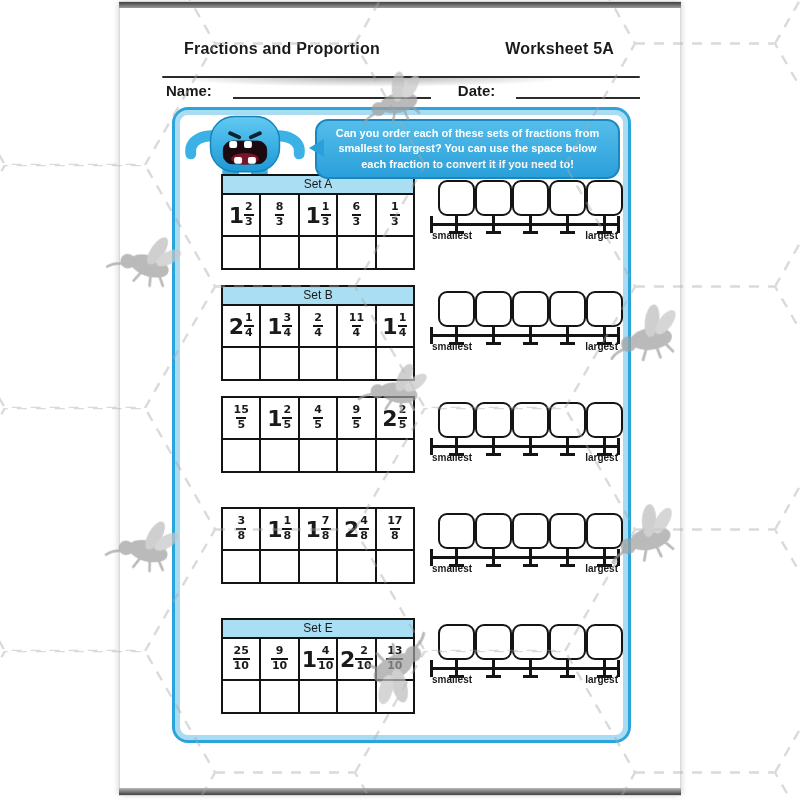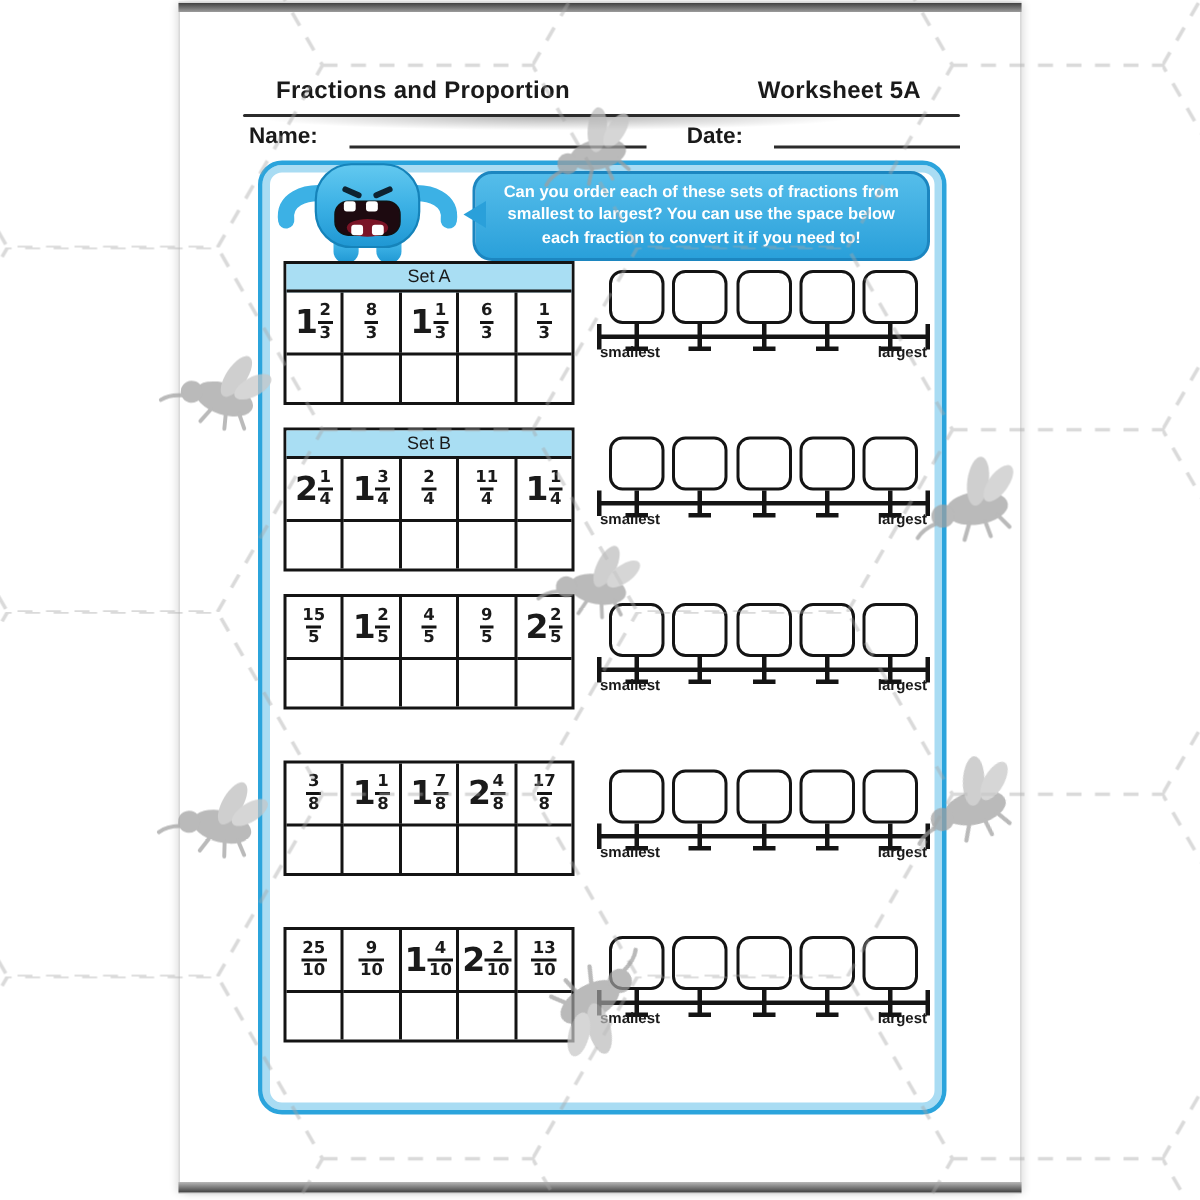--- a/index.html
+++ b/index.html
@@ -14,21 +14,21 @@
     position: absolute; left: 120px; top: 2px; width: 560px; height: 793px;
     background: #fff;
     box-shadow: 0 0 0 1px #d9d9d9, 3px 0 5px rgba(0,0,0,.12), -3px 0 5px rgba(0,0,0,.12);
   }
   .edge-top    { position:absolute; top:0; left:-1px; right:-1px; height:6px;
                  background: linear-gradient(#414141,#9c9c9c); }
   .edge-bottom { position:absolute; bottom:0; left:-1px; right:-1px; height:7px;
                  background: linear-gradient(#b8b8b8,#414141); }
 
   .page-header { position:absolute; top:38px; left:64px; right:66px;
-                 display:flex; justify-content:space-between; align-items:baseline;margin-top:12px; }
+                 display:flex; justify-content:space-between; align-items:baseline; }
   .doc-title, .doc-worksheet { font-size:16px; font-weight:700; letter-spacing:.2px; }
 
   .header-rule   { position:absolute; top:74px; left:42px; right:40px; height:2px;
                    background:#2b2b2b; border-radius:1px; }
   .header-shadow { position:absolute; top:76px; left:28px; right:28px; height:13px;
                    background: radial-gradient(ellipse 55% 95% at 44% 0%,
                    rgba(0,0,0,.30), rgba(0,0,0,0) 72%); }
 
   .name-row { position:absolute; top:80px; left:46px; right:40px;
               display:flex; align-items:flex-end; font-size:15px; font-weight:700;gap:15px; }
@@ -36,36 +36,36 @@
   .name-line { width:198px; height:15px; border-bottom:2px solid #2b2b2b; margin-right:12px; }
   .date-line { flex:1; height:15px; border-bottom:2px solid #2b2b2b; }
 
   
   .worksheet-box {
     position:absolute; top:105px; left:52px; width:459px; height:636px;
     background:#fff; border:3px solid #2ba4dc; border-radius:16px;
     box-shadow: inset 0 0 0 5px #a9dcf3;
   }
 
-  .bubble-row { display:flex; align-items:center; height:59px; padding:4px 8px 0 4px; }
+  .bubble-row { display:flex; align-items:flex-start; height:59px; padding:4px 8px 0 4px; }
   .monster    { width:132px; height:70px; flex:0 0 auto; }
   .bubble {
     position:relative; flex:1; margin-left:4px; margin-top:5px;
     background: linear-gradient(#55bdea,#2aa0da);
     border:2px solid #1c86c0; border-radius:13px;
     color:#fff; font-size:11px; font-weight:700; line-height:1.4;
     text-align:center; padding:5px 8px;
   }
   .bubble::before {
     content:""; position:absolute; left:-17px; top:18px; width:0; height:0;
     border:9px solid transparent; border-right:15px solid #2aa0da;
   }
 
   
-  .sets { padding:5px 8px 0 14px; }
+  .sets { padding:5px 8px 0 14px;margin-left:32px; }
   .set-block { display:flex; align-items:flex-start; height:95px; margin-bottom:16px; }
 
   .ftable { width:194px; border:2px solid #141414; background:#fff; flex:0 0 auto; }
   .set-label { background:#a9def3; border-bottom:2px solid #141414; text-align:center;
                font-size:12px; padding:1px 0 2px; }
   .frow  { display:flex; }
   .fcell { flex:1 1 0; border-right:2px solid #141414;
            display:flex; align-items:center; justify-content:center; }
   .fcell:last-child { border-right:0; }
   .frow.fractions .fcell { height:40px; }
@@ -467,20 +467,21 @@
             </div>
       <div class="nl-labels">
         <span class="nl-smallest">smallest</span>
         <span class="nl-largest">largest</span>
       </div>
     </div>
   </section>
 
   <section class="set-block">
     <div class="ftable">
+      <div class="set-label">Set E</div>
       <div class="frow fractions">
               <div class="fcell">
                 <span class="vfrac">
                   <span class="num">25</span>
                   <span class="den">10</span>
                 </span>
               </div>
               <div class="fcell">
                 <span class="vfrac">
                   <span class="num">9</span>

